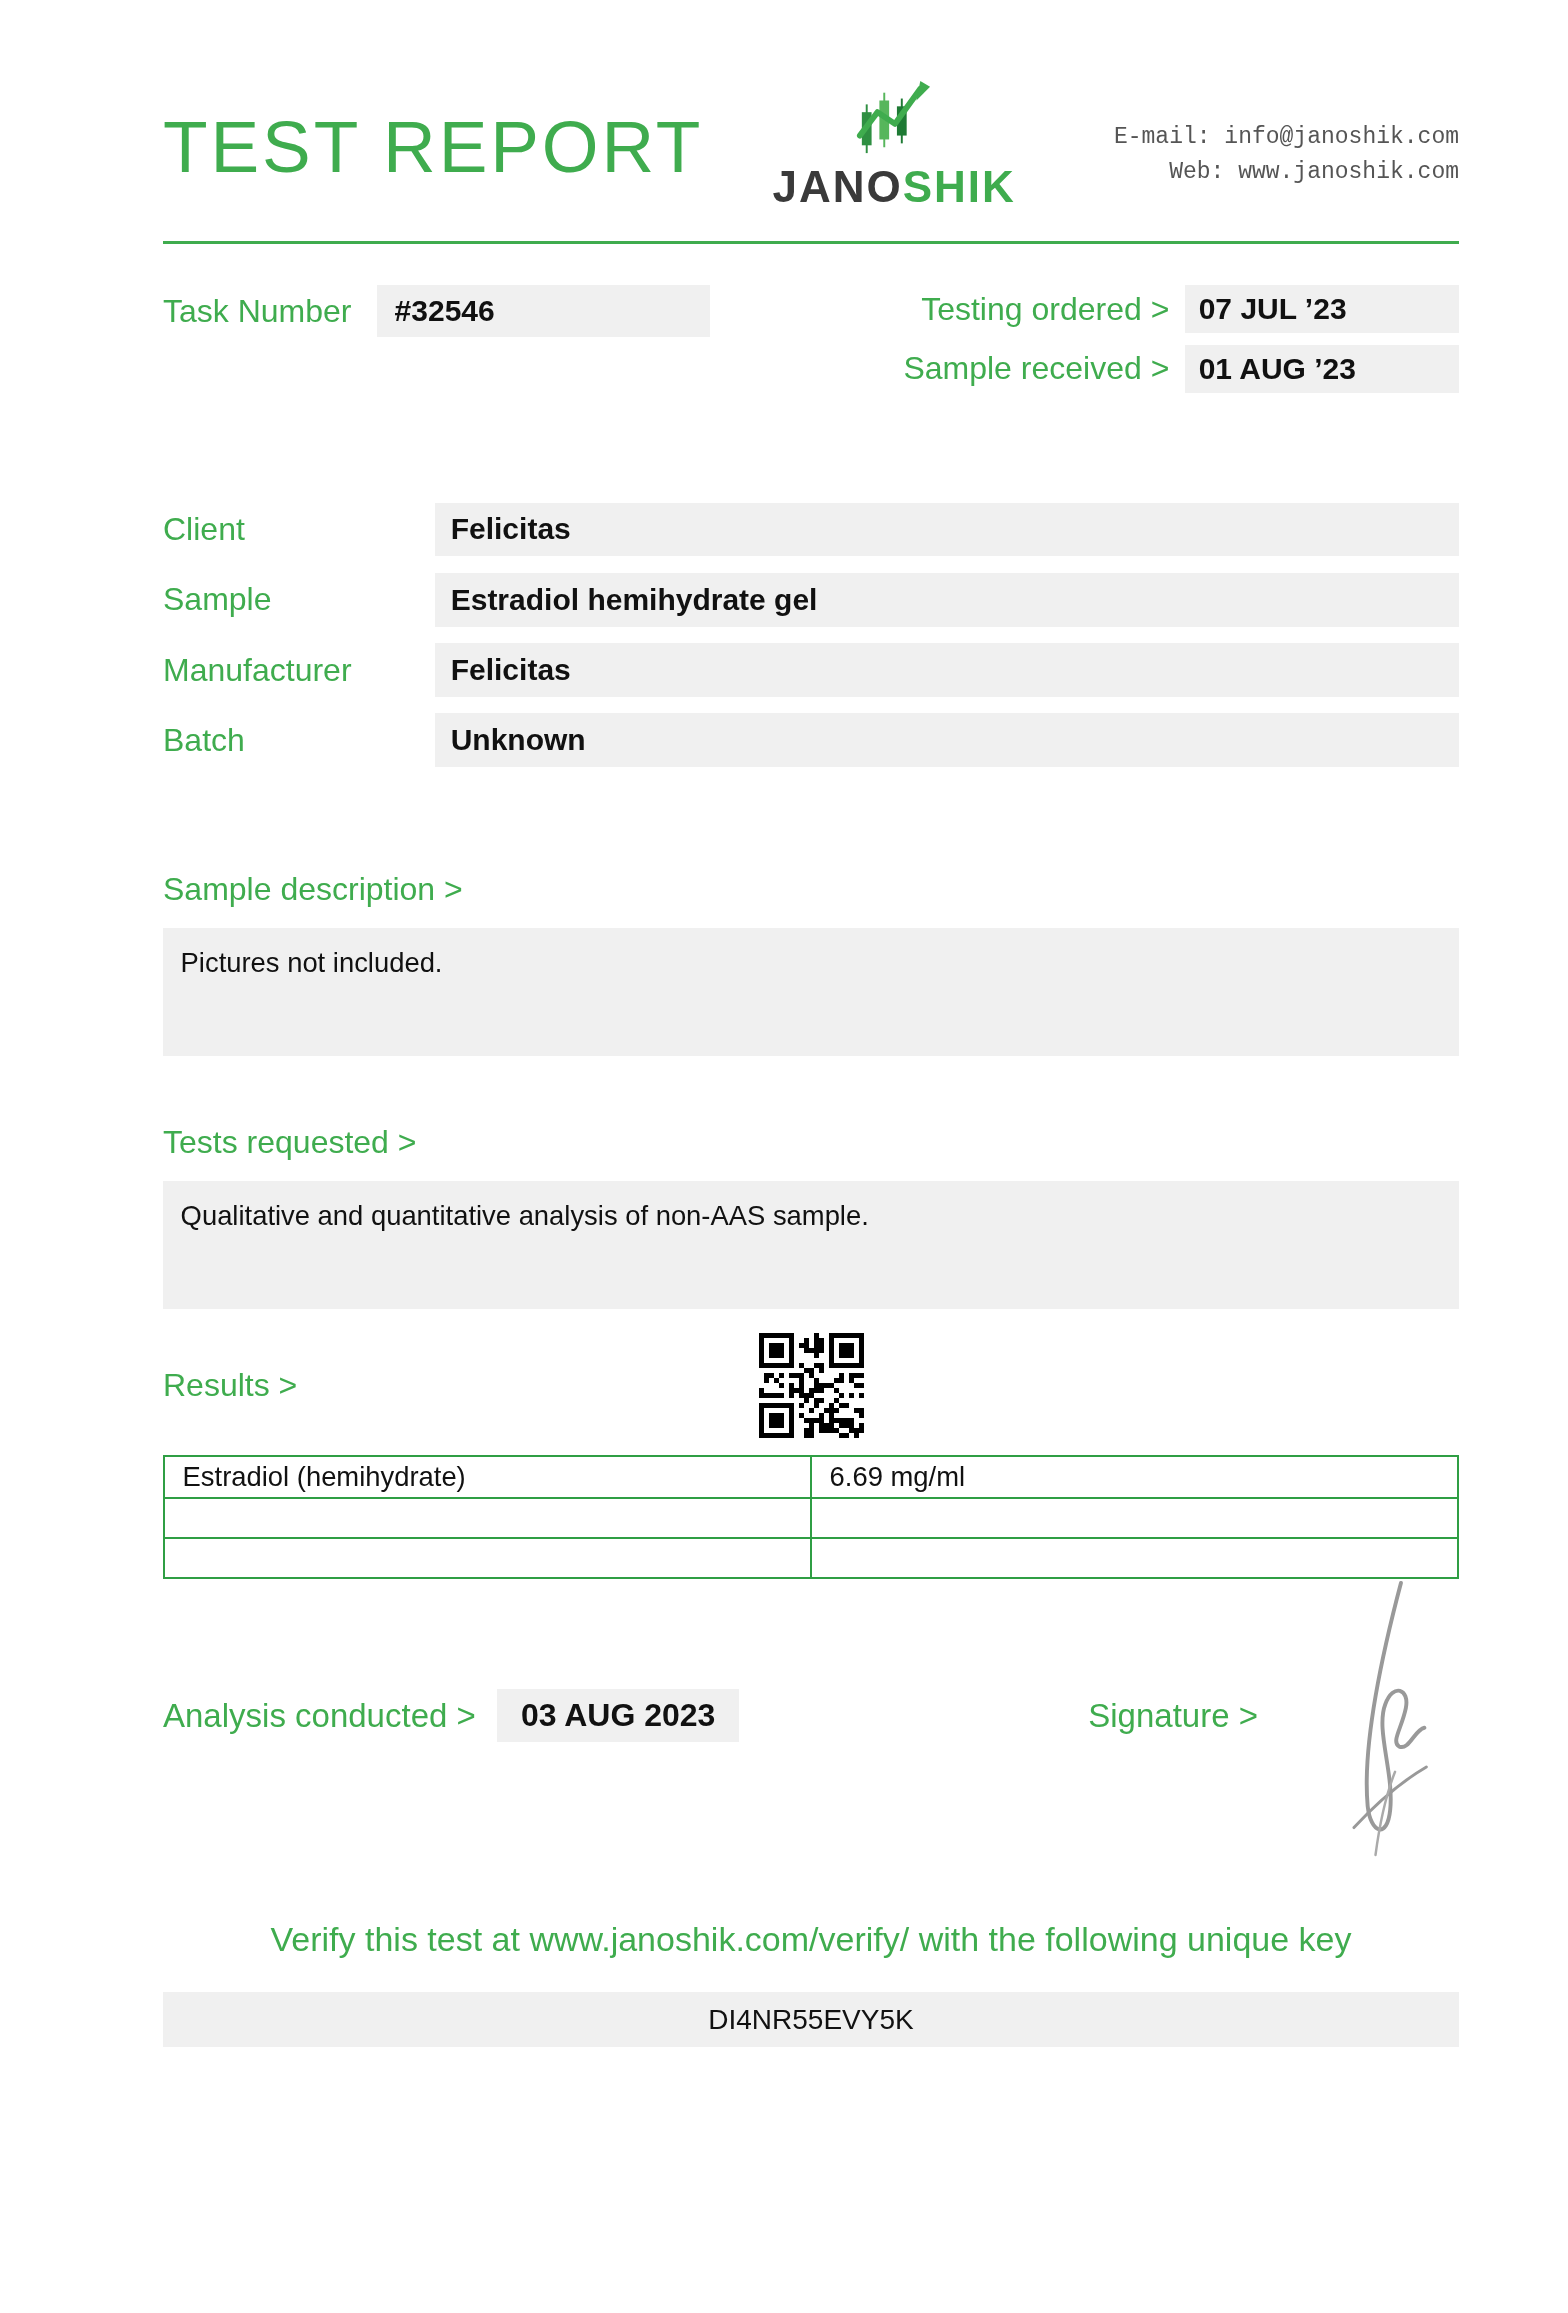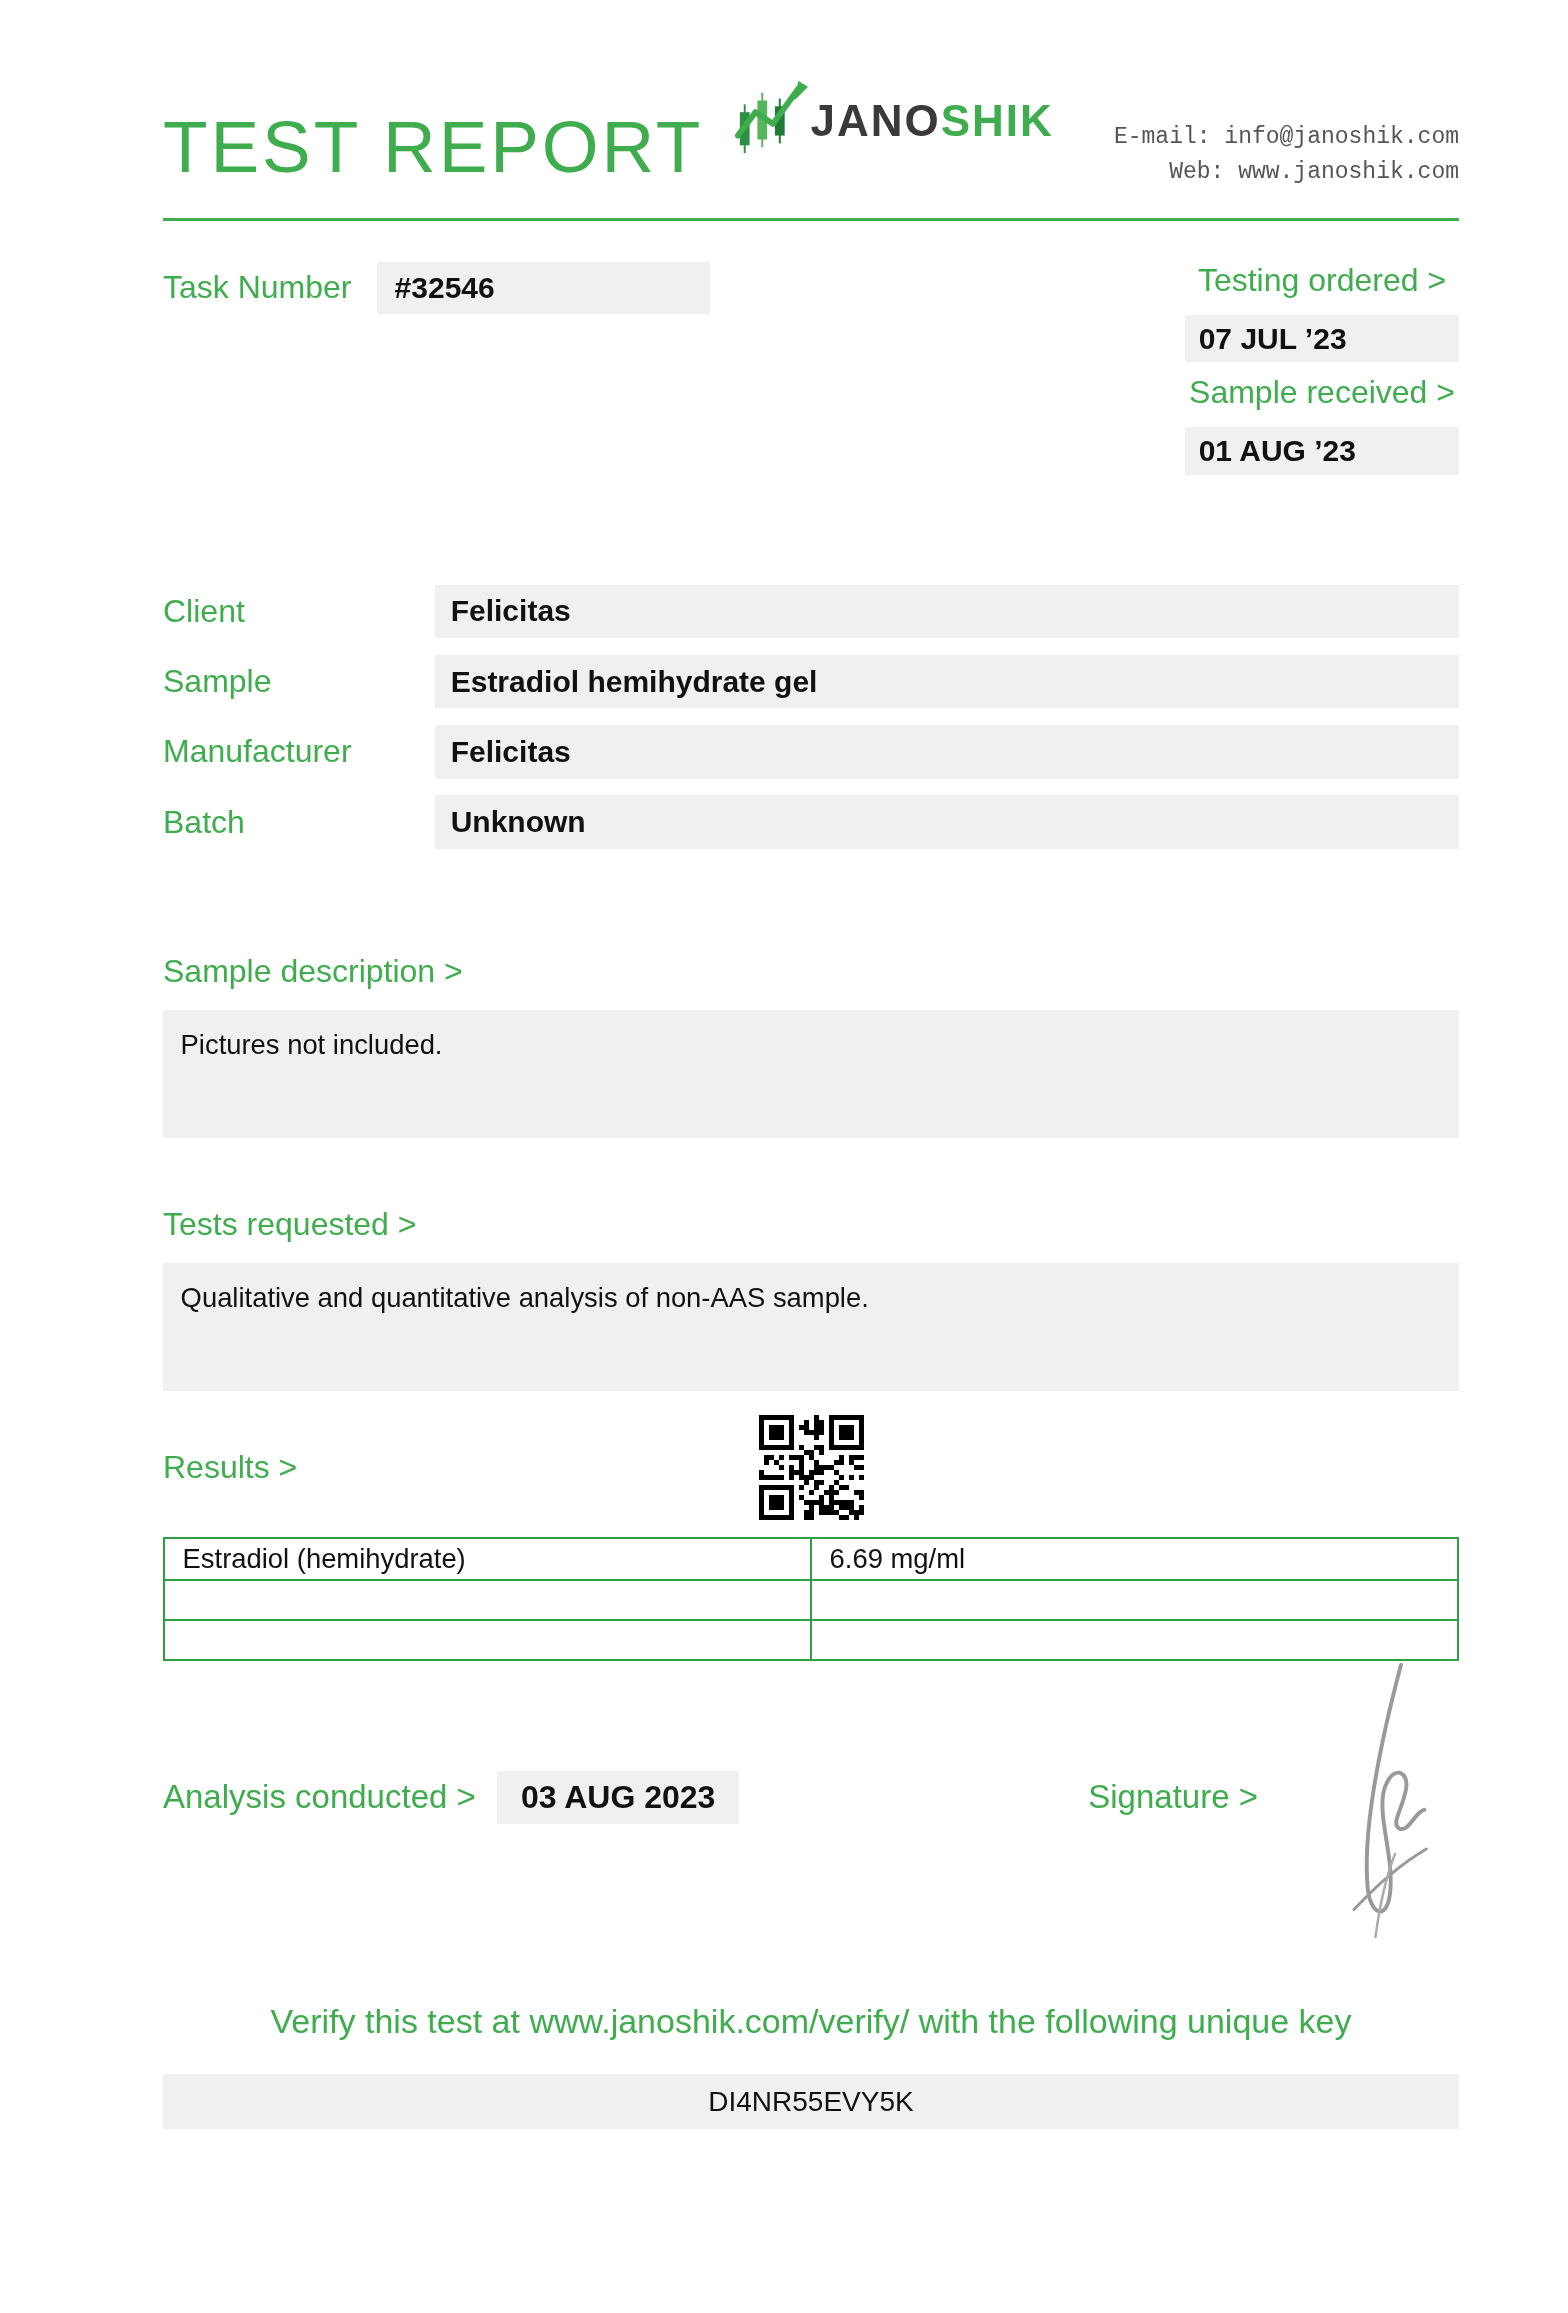--- a/index.html
+++ b/index.html
@@ -24,39 +24,39 @@
     margin-left:16px;
   }
 
   
   .header{display:flex;justify-content:space-between;align-items:flex-start;}
   .title{
     font-size:73px;color:var(--green);font-weight:normal;
     letter-spacing:2.9px;margin:51px 0 0 0;line-height:1;
     white-space:nowrap;
   }
-  .logo{display:flex;flex-direction:row;align-items:center;margin-top:19.6px;margin-left:-29px;}
+  .logo{display:flex;flex-direction:column;align-items:center;margin-top:19.6px;margin-left:-29px;}
   .logo-icon svg{display:block;}
   .logo-text{font-size:44px;font-weight:bold;letter-spacing:2px;color:#3a3a3a;margin-top:3.9px;white-space:nowrap;}
   .logo-text .accent{color:var(--green);}
   .contact{
     text-align:right;color:var(--muted);font-size:23px;line-height:1.5;margin-top:61px;white-space:nowrap;font-family:Liberation Mono, monospace;
   }
   .divider{border:none;border-top:3.9px solid var(--green);margin:29px 0 0 0;}
 
   
   .task-row{display:flex;justify-content:space-between;align-items:flex-start;margin-top:41px;}
   .task-left{display:flex;align-items:center;gap:25.5px;}
   .green-label{color:var(--green);font-size:32px;white-space:nowrap;}
   .value-box{
     background:var(--box-bg);color:var(--ink);font-weight:bold;
     font-size:30px;padding:8.8px 17.6px;
   }
   .task-value{width:333px;}
-  .task-right .t-row{display:flex;align-items:center;justify-content:flex-end;gap:15.7px;margin-bottom:11.8px;flex-direction:column;}
+  .task-right .t-row{display:flex;align-items:center;justify-content:flex-end;gap:15.7px;margin-bottom:11.8px;}
   .task-right .value-box{width:274px;padding:6.9px 13.7px;}
 
   
   .info-block{margin-top:98px;}
   .info-row{display:flex;align-items:center;margin-bottom:16.7px;}
   .info-label{flex:none;width:272px;color:var(--green);font-size:32px;}
   .info-value{flex:1;background:var(--box-bg);font-size:30px;font-weight:bold;padding:9.8px 15.7px;color:var(--ink);}
 
   
   .section-title{color:var(--green);font-size:32px;font-weight:normal;margin:0 0 19.6px 0;line-height:1.2;}

